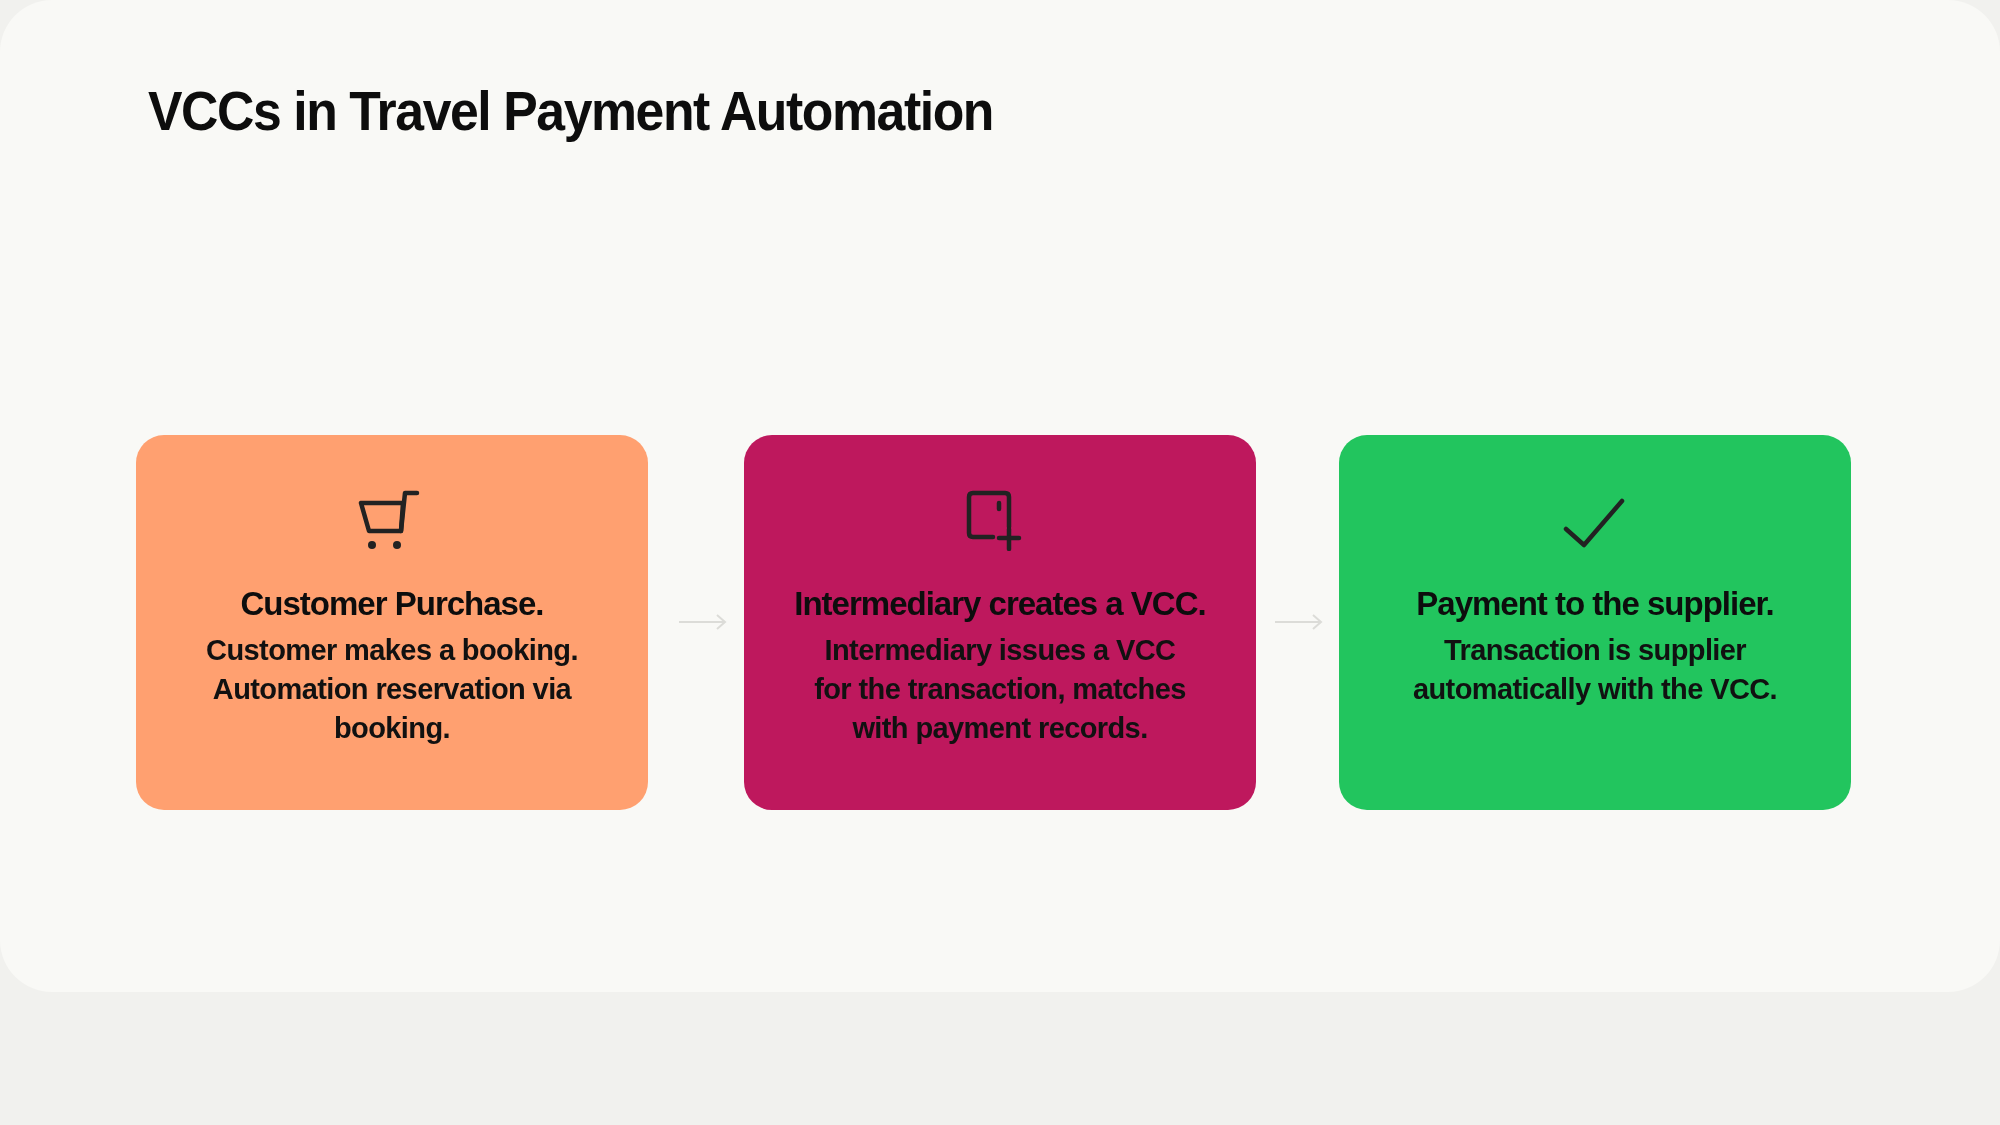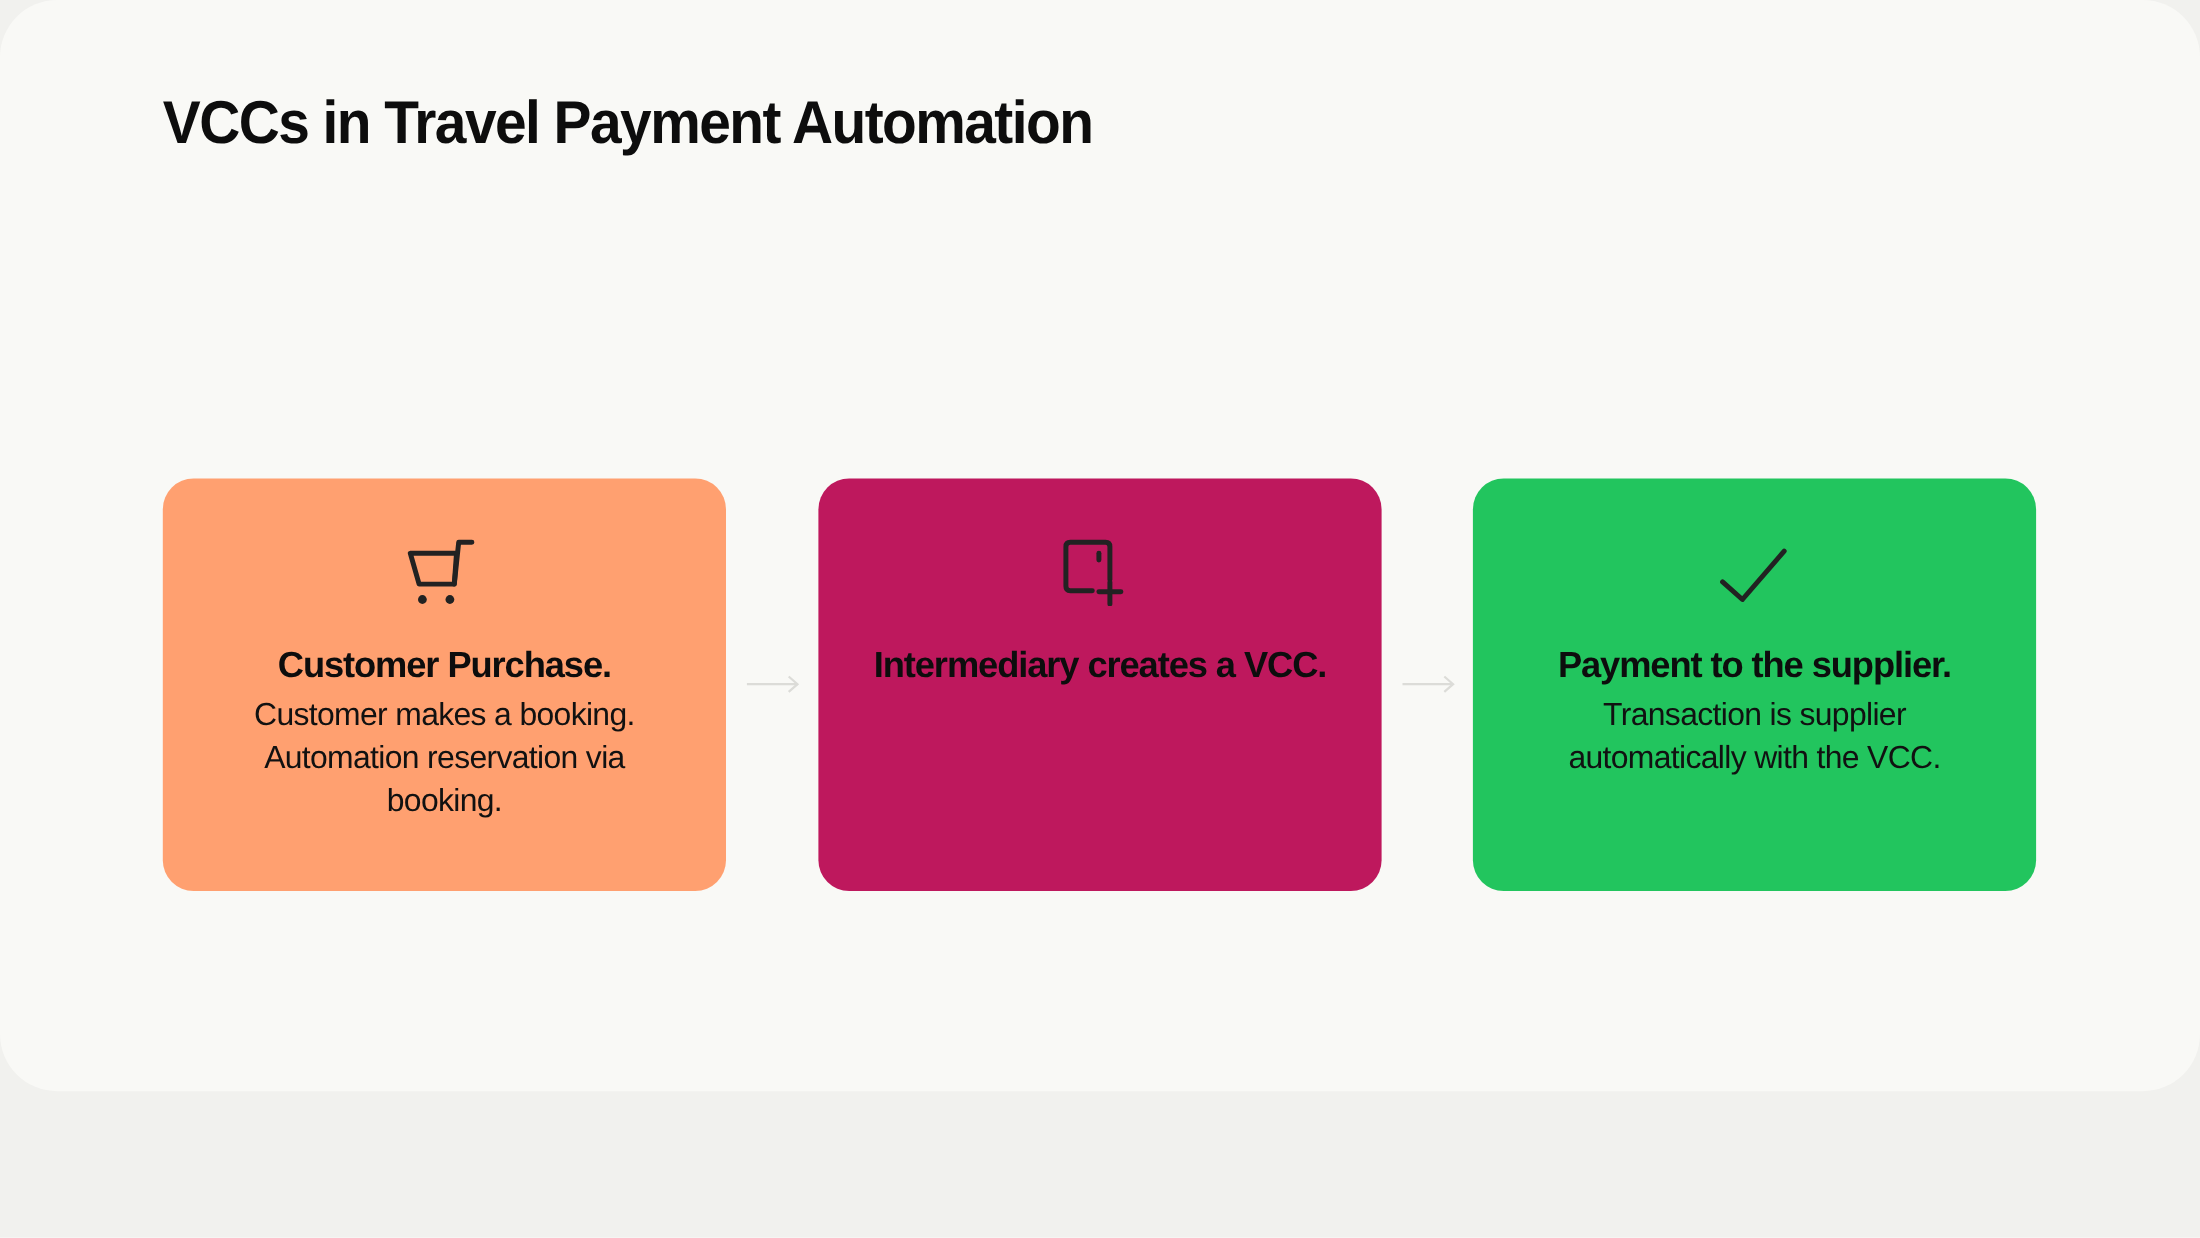--- a/index.html
+++ b/index.html
@@ -30,33 +30,33 @@
   .card h2 {
     position:absolute; left:0; right:0; top:147px; margin:0;
     text-align:center; font-size:33px; font-weight:bold;
     letter-spacing:-1px; line-height:44px; color:#0d0d0d;
   }
   .card .body {
     position:absolute; left:20px; right:20px; top:196px;
     text-align:center; font-size:29px; line-height:39px;
     letter-spacing:-0.6px; color:#111;
   }
-  .card .body span { display:block; }
+  .card .body span { display:block;font-weight:bold; }
   .arrow {
     position:absolute; top:612px; width:50px; height:20px;
   }
 </style>
 </head>
 <body>
 
 <div class="canvas">
 
   <h1 class="title">VCCs in Travel Payment Automation</h1>
 
-  <div class="card" style="left:148px; background:#ffa070;">
+  <div class="card" style="left:136px; background:#ffa070;">
     <svg class="icon" viewBox="0 0 70 70">
       <path d="M4 22 H46 L44 50 H12 Z" fill="none" stroke="#222" stroke-width="4.5" stroke-linejoin="round"></path>
       <path d="M44 50 L48 12 H60" fill="none" stroke="#222" stroke-width="4.5" stroke-linecap="round" stroke-linejoin="round"></path>
       <circle cx="15" cy="64" r="4" fill="#222"></circle>
       <circle cx="40" cy="64" r="4" fill="#222"></circle>
     </svg>
     <h2>Customer Purchase.</h2>
     <div class="body">
       <span>Customer makes a booking.</span>
       <span>Automation reservation via</span>
@@ -70,20 +70,25 @@
   </svg>
 
   <div class="card" style="left:744px; background:#be185d;">
     <svg class="icon" viewBox="0 0 70 70">
       <path d="M28 56 H8 Q4 56 4 52 V16 Q4 12 8 12 H40 Q44 12 44 16 V46" fill="none" stroke="#222" stroke-width="4.5" stroke-linecap="round" stroke-linejoin="round"></path>
       <line x1="34" y1="22" x2="34" y2="28" stroke="#222" stroke-width="4.5" stroke-linecap="round"></line>
       <line x1="44" y1="48" x2="44" y2="68" stroke="#222" stroke-width="4.5" stroke-linecap="round"></line>
       <line x1="34" y1="57" x2="54" y2="57" stroke="#222" stroke-width="4.5" stroke-linecap="round"></line>
     </svg>
     <h2>Intermediary creates a VCC.</h2>
+    <div class="body">
+      <span>Intermediary issues a VCC</span>
+      <span>for the transaction, matches</span>
+      <span>with payment records.</span>
+    </div>
   </div>
 
   <svg class="arrow" style="left:1274px;" viewBox="0 0 50 20">
     <line x1="1" y1="10" x2="47" y2="10" stroke="#dcdcd8" stroke-width="2"></line>
     <polyline points="39,3 47,10 39,17" fill="none" stroke="#dcdcd8" stroke-width="2"></polyline>
   </svg>
 
   <div class="card" style="left:1339px; background:#22c55e;">
     <svg class="icon" viewBox="0 0 70 70">
       <polyline points="6,48 24,64 62,20" fill="none" stroke="#222" stroke-width="4.5" stroke-linecap="round" stroke-linejoin="round"></polyline>

